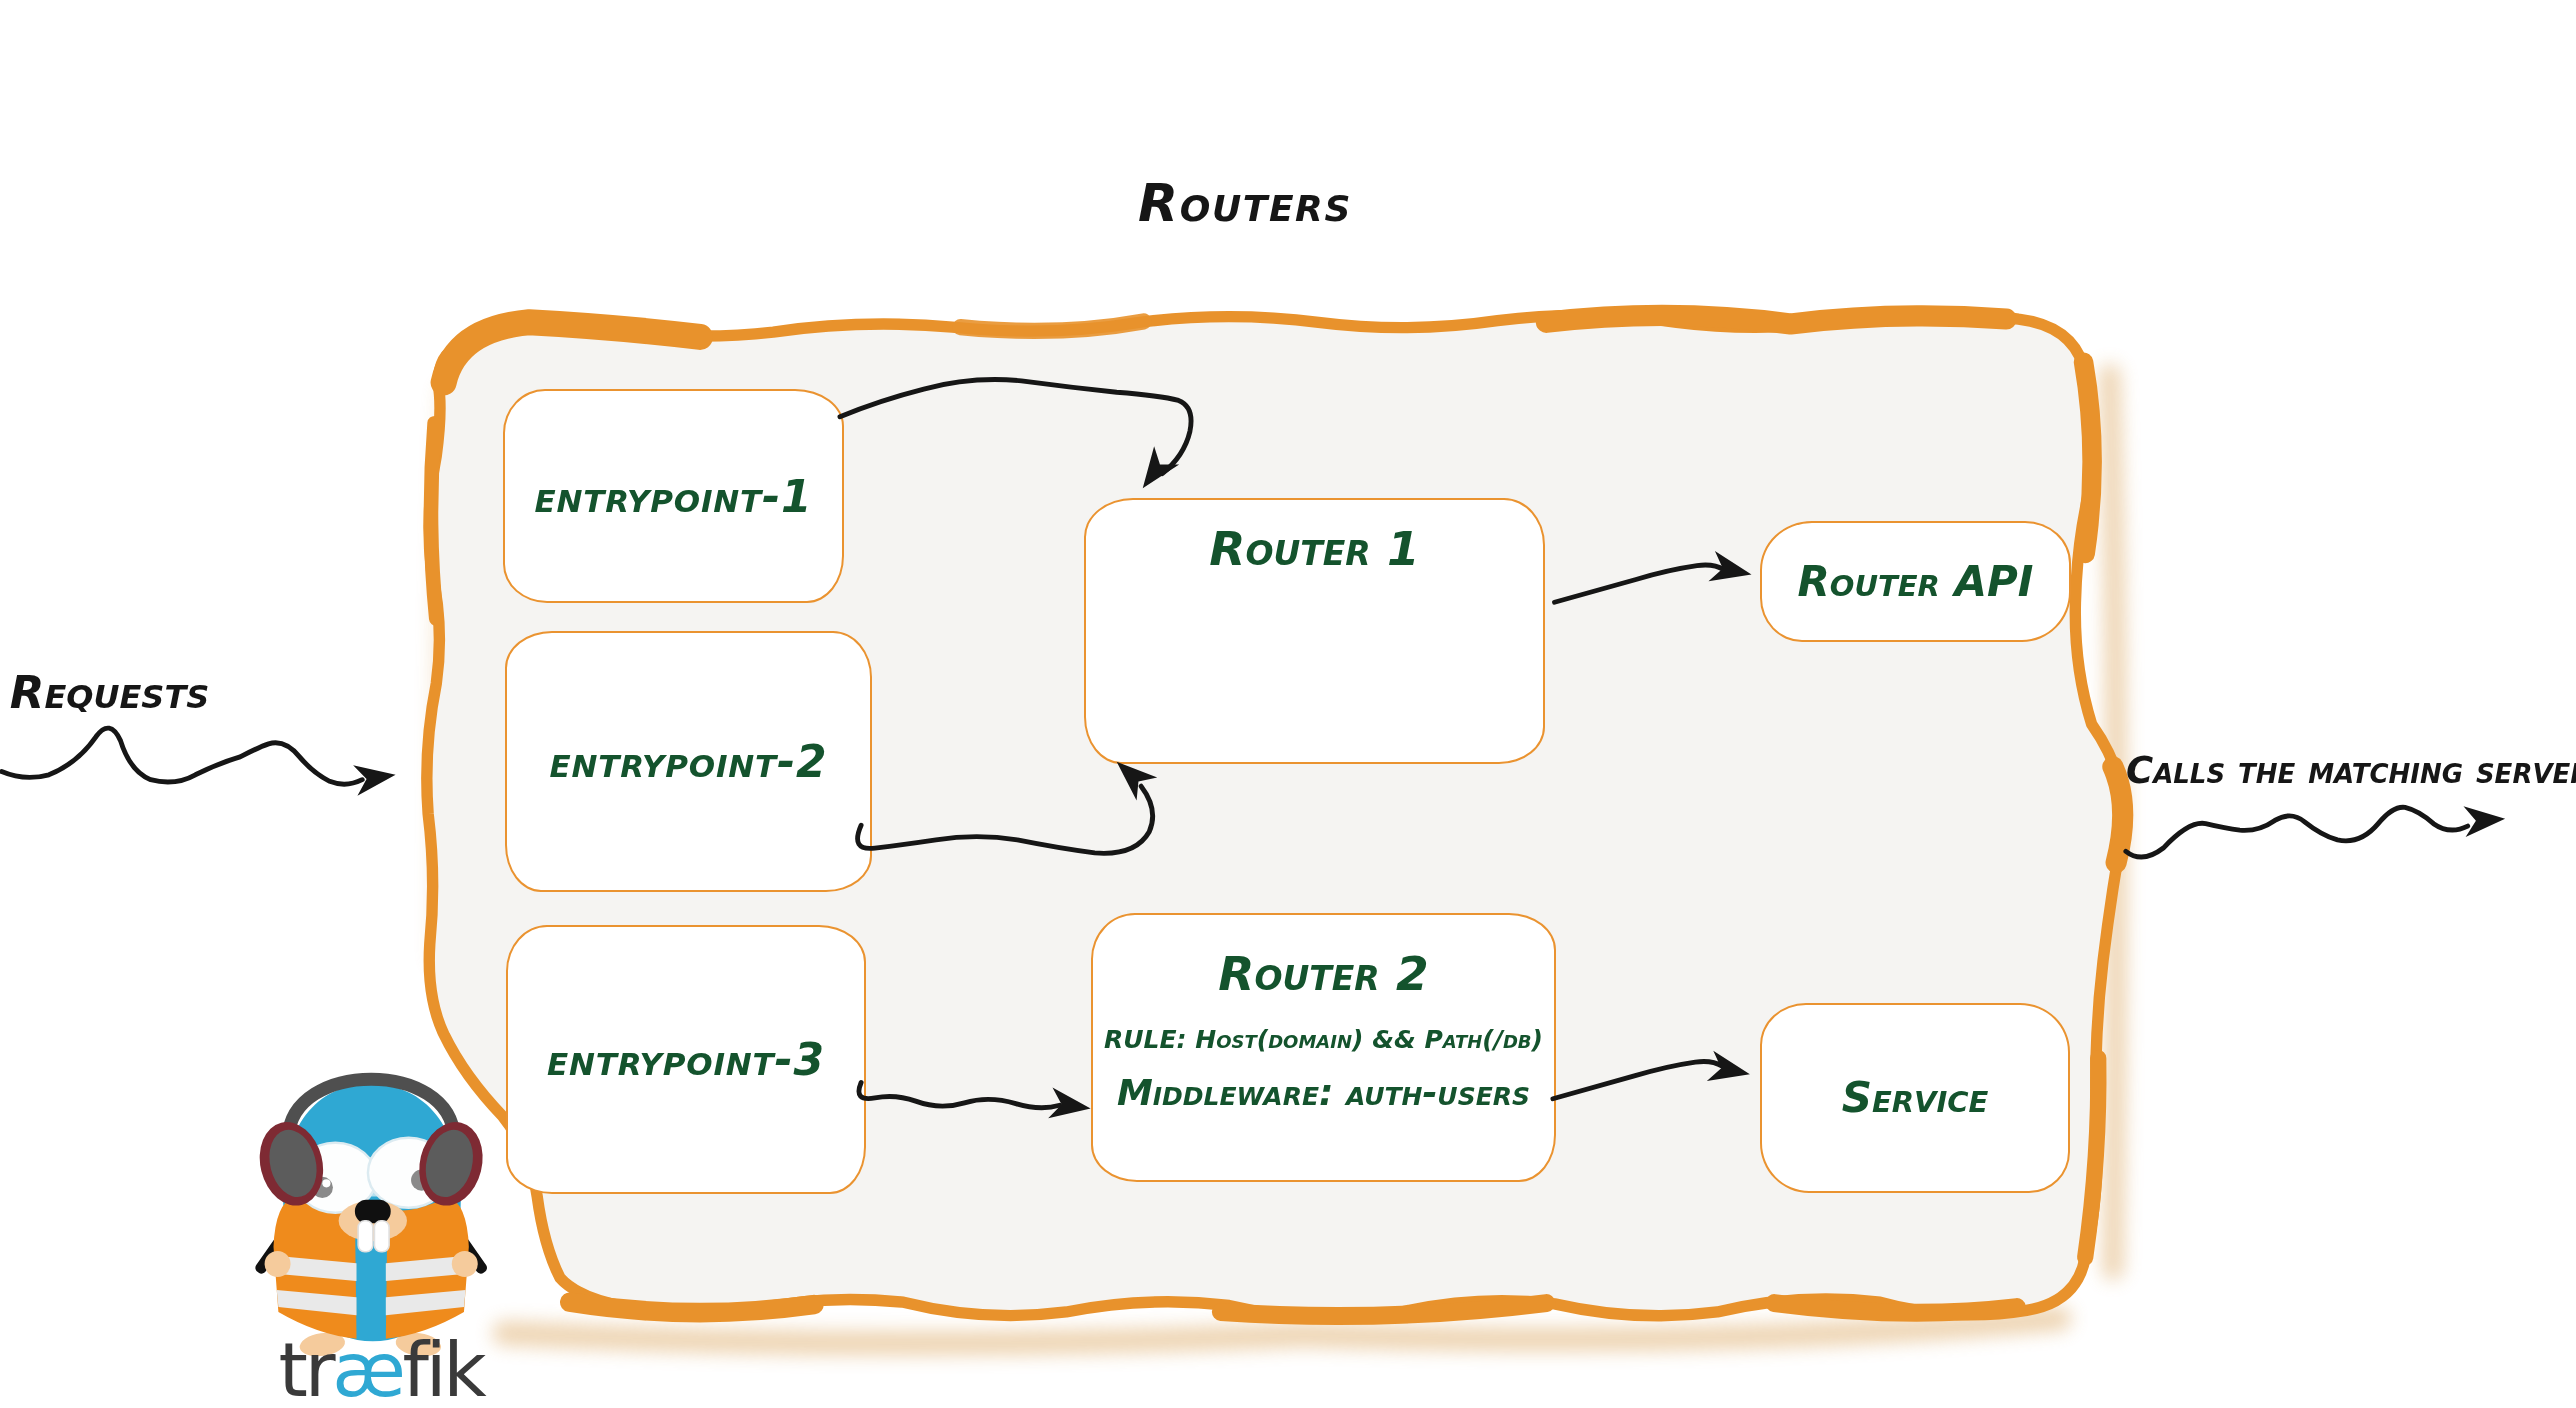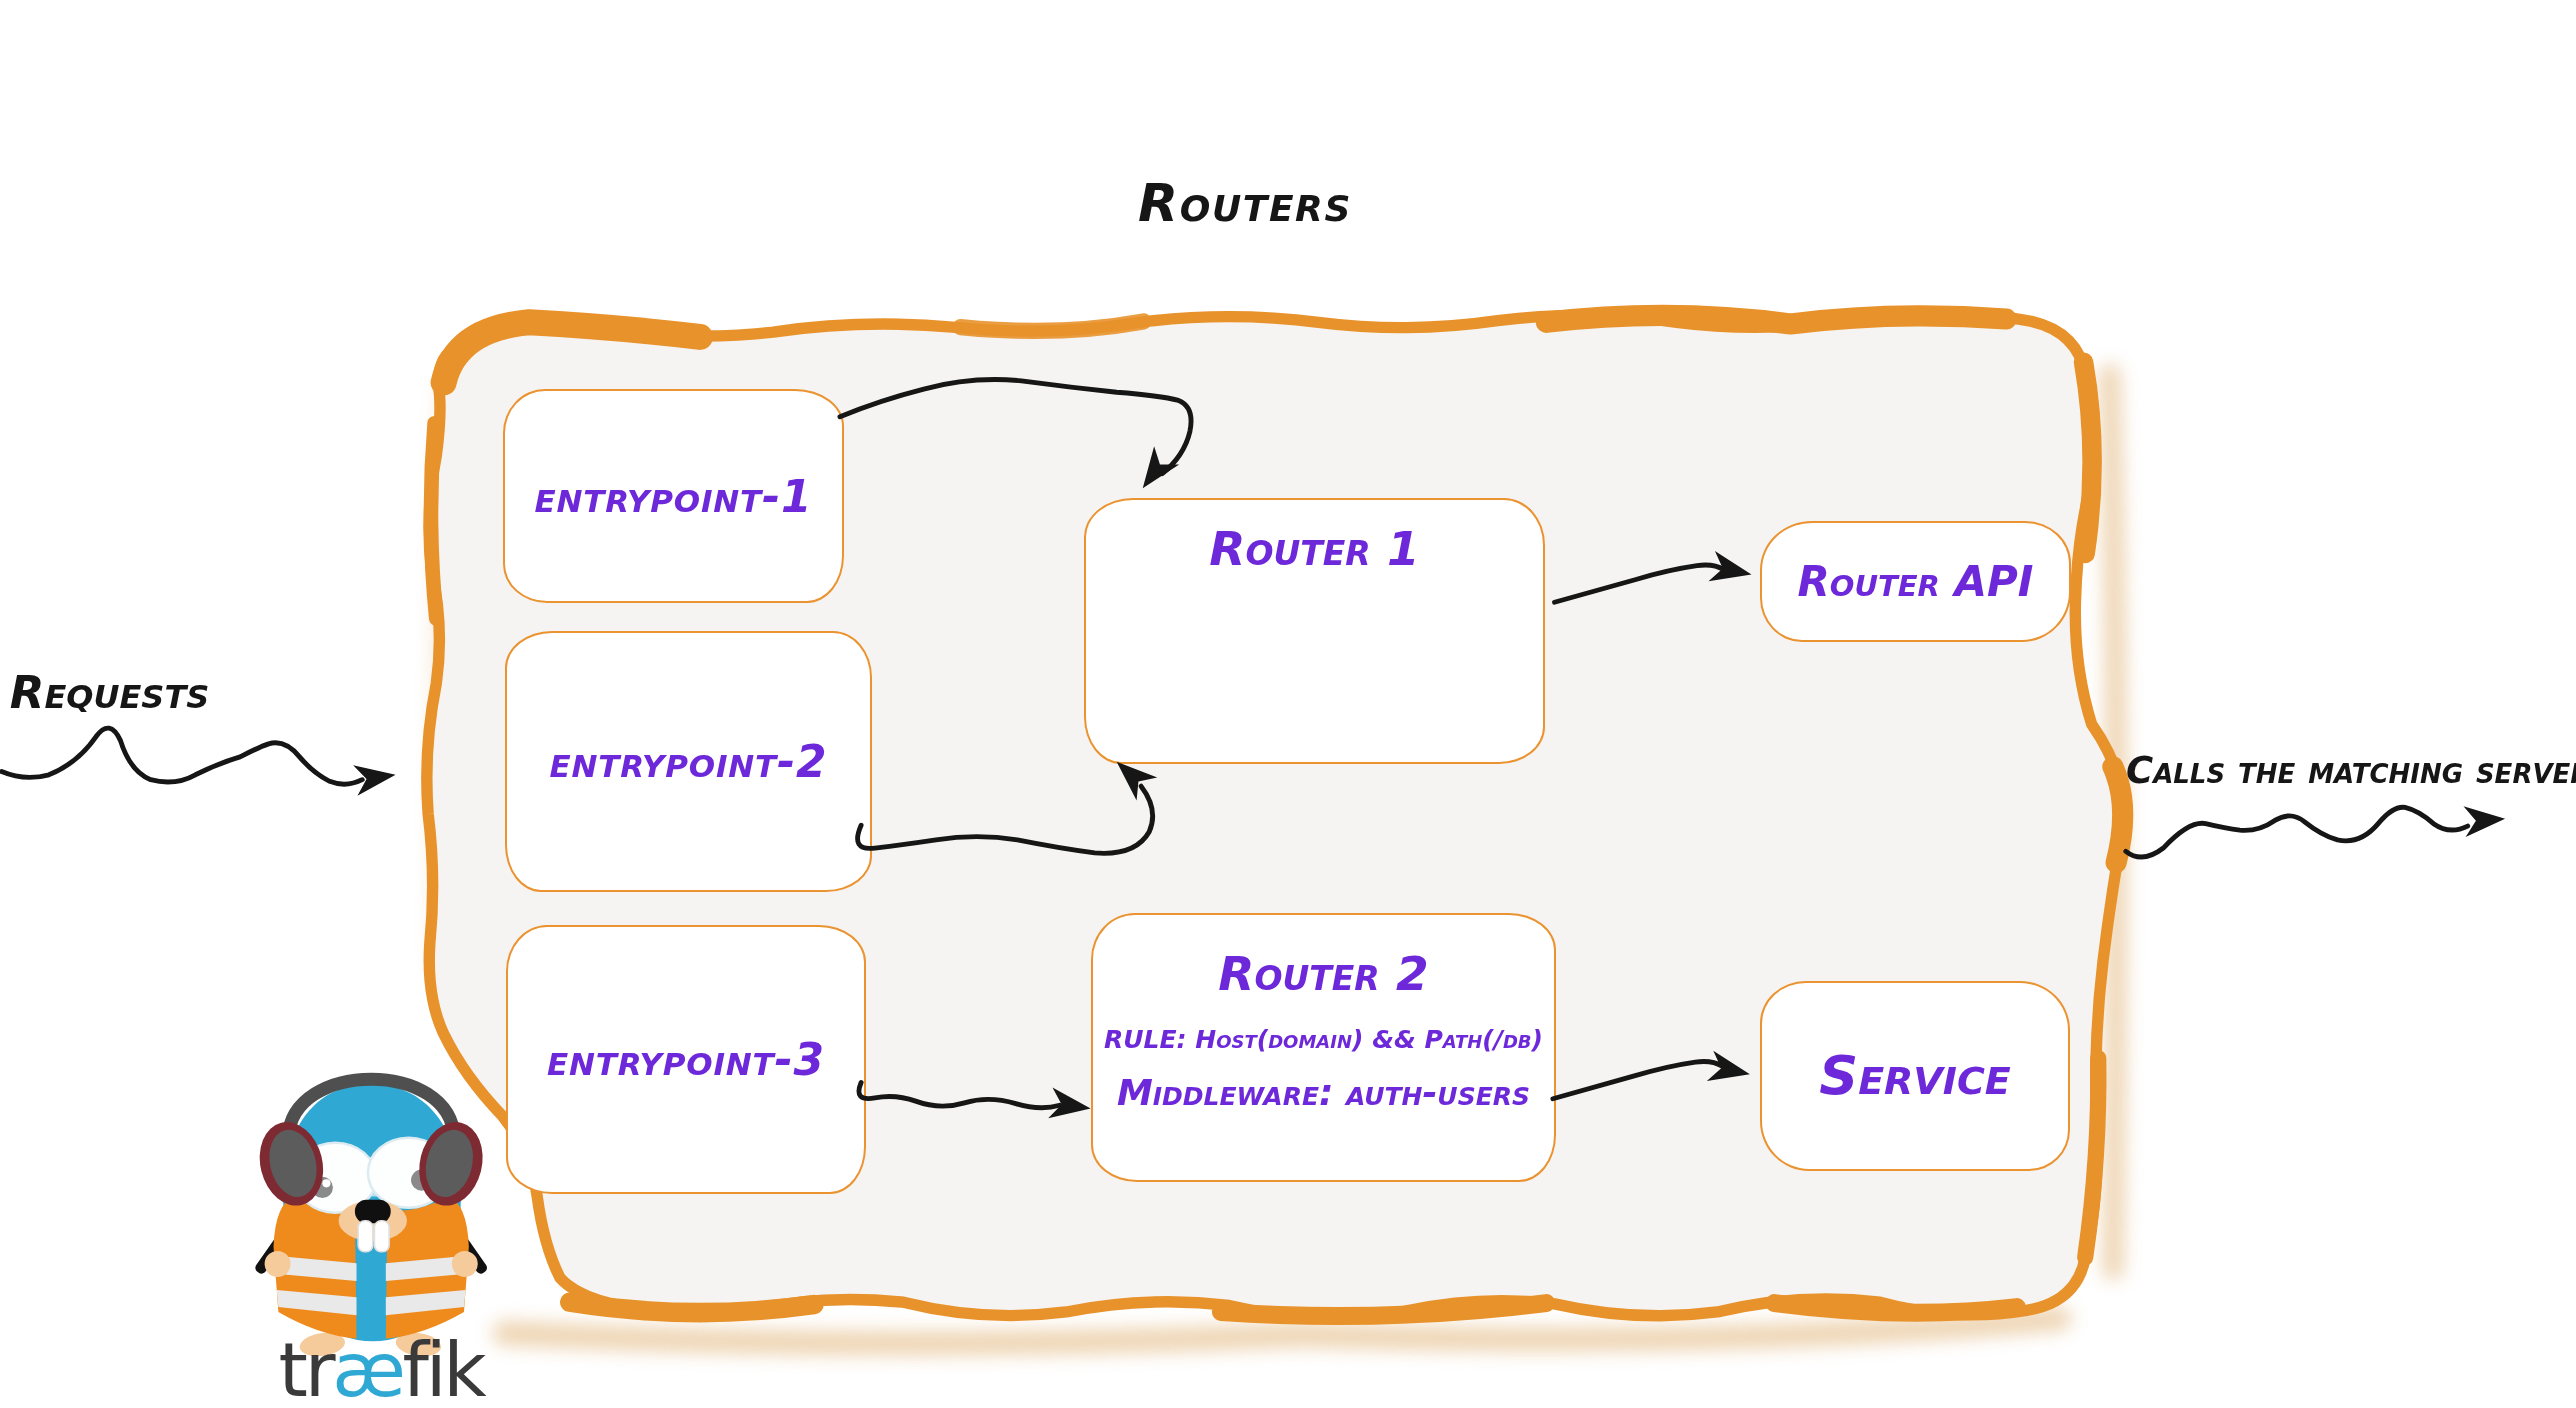--- a/index.html
+++ b/index.html
@@ -9,38 +9,38 @@
   }
   .layer{position:absolute;left:0;top:0;width:2576px;height:1408px;pointer-events:none;}
   .sc{font-variant:small-caps;font-variant-caps:small-caps;font-style:italic;}
   .title{
     position:absolute; left:1082px; top:173px; width:326px; text-align:center;
     font-size:52px; font-weight:bold; letter-spacing:1.6px;
   }
   .node{
     position:absolute; background:#ffffff; border:2.4px solid #EA9330;
     display:flex; flex-direction:column; align-items:center; justify-content:center;
-    font-weight:bold; color:#6d28d9; z-index:2; text-align:center;
+    font-weight:bold; color:#14532d; z-index:2; text-align:center;
   }
   .ep{font-size:44px; letter-spacing:0.8px;}
   #ep1{left:503px; top:389px; width:337px; height:210px; border-radius:42px 49px 37px 44px / 44px 37px 47px 39px;}
   #ep2{left:505px; top:631px; width:363px; height:257px; border-radius:47px 39px 46px 36px / 37px 46px 36px 47px;}
   #ep3{left:506px; top:925px; width:356px; height:265px; border-radius:41px 47px 36px 46px / 46px 37px 47px 36px;}
   #r1{left:1084px; top:498px; width:457px; height:262px; justify-content:flex-start; padding:0;
       border-radius:49px 41px 46px 37px / 39px 47px 37px 47px;}
   #r1 .node-title{margin-top:21px; font-size:47px;}
   #r1 .node-rule{margin-top:65px; font-size:37px;}
   #r2{left:1091px; top:913px; width:461px; height:265px; justify-content:flex-start; padding:0;
       border-radius:44px 47px 37px 46px / 46px 37px 47px 37px;}
   #r2 .node-title{margin-top:31px; font-size:47px;}
   #r2 .node-rule{margin-top:24.4px; font-size:25px;}
   #r2 .node-mw{margin-top:18px; font-size:36px;}
   #s1{left:1760px; top:521px; width:307px; height:117px; font-size:42px;
       border-radius:52px 46px 49px 42px / 49px 42px 50px 44px;}
-  #s2{left:1760px; top:981px; width:306px; height:186px; font-size:54px; line-height:1.75;
+  #s2{left:1760px; top:1003px; width:306px; height:186px; font-size:42px; line-height:1.75;
       border-radius:46px 50px 41px 49px / 42px 49px 41px 50px;text-align:right;}
   .annot{position:absolute; font-weight:bold; white-space:nowrap; z-index:2;}
   #requests-label{left:9.8px; top:666px; font-size:45px;}
   #calls-label{left:2126px; top:749px; font-size:37px;}
   .wordmark{
     position:absolute; left:251px; top:1333px; width:260px; text-align:center; z-index:4;
     font-size:75px; letter-spacing:-3.3px; line-height:1; font-weight:normal; color:#3A3A3A;
   }
   .wordmark .ae{color:#2FA8D3;}
 </style>

